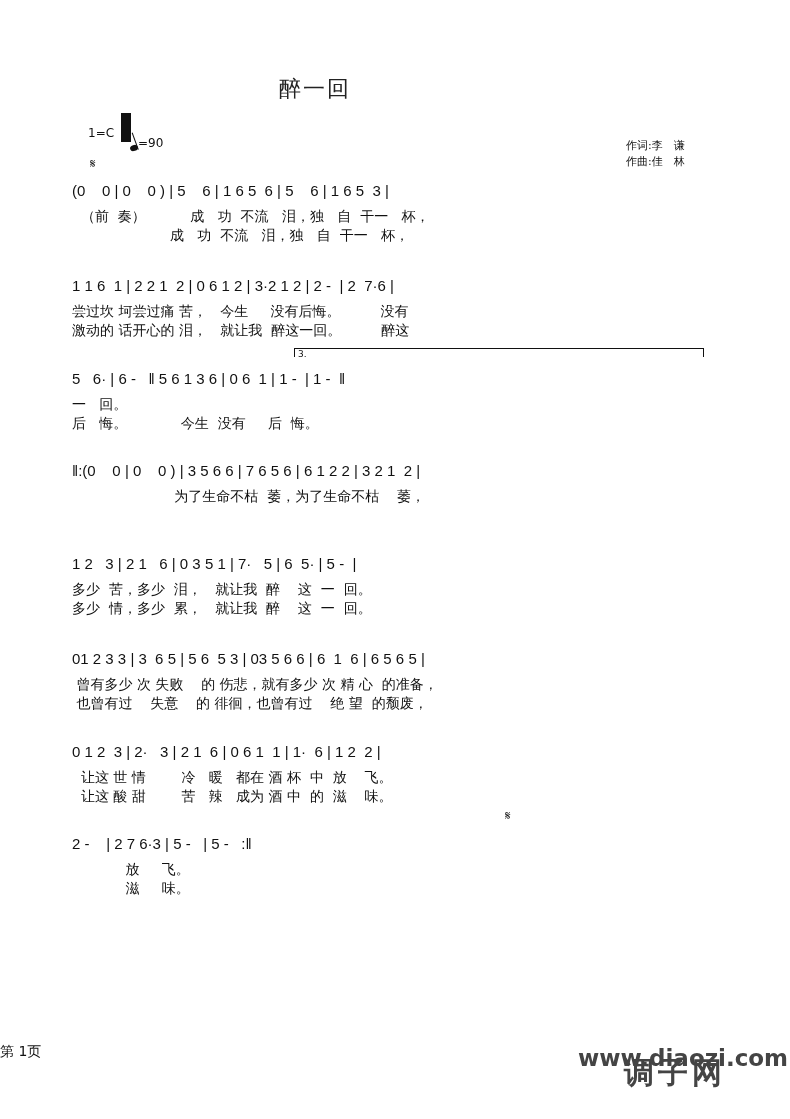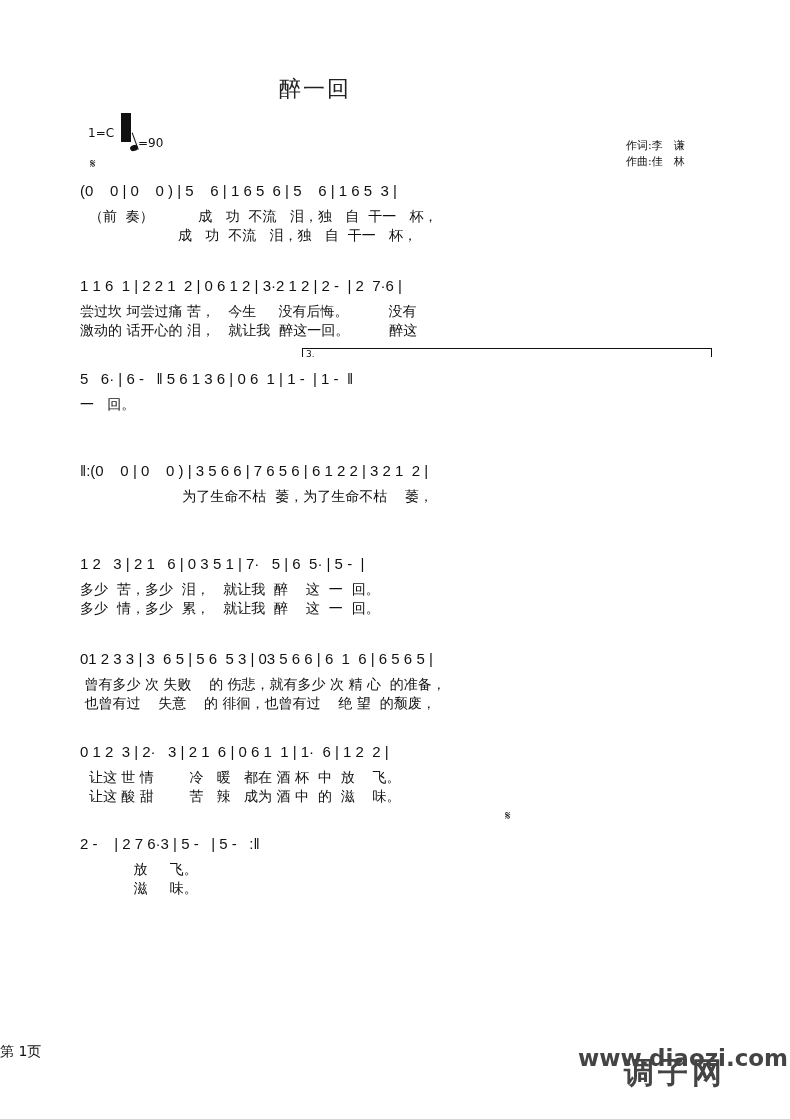--- a/index.html
+++ b/index.html
@@ -9,21 +9,21 @@
            font-family:"DejaVu Serif", serif; font-size:22px; letter-spacing:2px; color:#222; }
   .key { position:absolute; left:88px; top:126px; font-size:12px; }
   .timesig { position:absolute; left:121px; top:118px; font-size:12px; line-height:12px; text-align:center; }
   .timesig .bar { border-top:1px solid #111; width:10px; margin:1px auto; }
   .tempo { position:absolute; left:86px; top:136px; font-size:12px;margin-left:44px; }
   .tempo .note { display:inline-block; width:8px; height:6px; background:#111; border-radius:50%;
                  transform:rotate(-20deg); position:relative; top:4px; }
   .tempo .stem { position:absolute; left:7px; top:-12px; width:1px; height:18px; background:#111; }
   .segno { position:absolute; font-size:13px; font-family:"DejaVu Serif", serif; }
   .credits { position:absolute; left:626px; top:138px; font-size:11px; line-height:16px; }
-  .system { position:absolute; left:80px; width:646px; }
+  .system { position:absolute; left:72px; width:646px; }
   .notes { position:relative; height:26px; font-size:15px; font-family:"Liberation Sans", sans-serif; white-space:pre; }
   .bar { position:absolute; top:-6px; width:1px; height:28px; background:#111; }
   .lyr { position:relative; height:19px; font-size:14px; white-space:pre; letter-spacing:0; }
   .page { position:absolute; top:1043px; left:0; width:700px; text-align:left; font-size:14px; }
   .wm1 { position:absolute; left:624px; top:1046px; font-size:30px; font-weight:bold; color:#444; letter-spacing:4px;margin-top:7px; }
   .wm2 { position:absolute; left:578px; top:1045px; font-size:23px; font-weight:bold; color:#444; font-family:"DejaVu Sans", sans-serif; }
 </style>
 </head>
 <body>
 
@@ -56,20 +56,21 @@
   <div class="lyr">尝过坎 坷尝过痛 苦，   今生     没有后悔。         没有</div>
   <div class="lyr">激动的 话开心的 泪，   就让我  醉这一回。         醉这</div>
 </div>
 
 <div class="system" style="top:370px;">
   <div style="position:absolute;left:222px;top:-22px;width:408px;height:8px;border-top:1px solid #111;border-left:1px solid #111;border-right:1px solid #111;">
     <span style="position:absolute;left:3px;top:0;font-size:9px;">3.</span>
   </div>
   <div class="notes">5   6· | 6 -   ‖ 5 6 1 3 6 | 0 6  1 | 1 -  | 1 -  ‖</div>
   <div class="lyr">一   回。</div>
+  <div class="lyr">后   悔。            今生  没有     后  悔。</div>
 </div>
 
 <div class="system" style="top:462px;">
   <div class="notes">‖:(0    0 | 0    0 ) | 3 5 6 6 | 7 6 5 6 | 6 1 2 2 | 3 2 1  2 |</div>
   <div class="lyr">                       为了生命不枯  萎，为了生命不枯    萎，</div>
 </div>
 
 <div class="system" style="top:555px;">
   <div class="notes">1 2   3 | 2 1   6 | 0 3 5 1 | 7·   5 | 6  5· | 5 -  |</div>
   <div class="lyr">多少  苦，多少  泪，   就让我  醉    这  一  回。</div>

